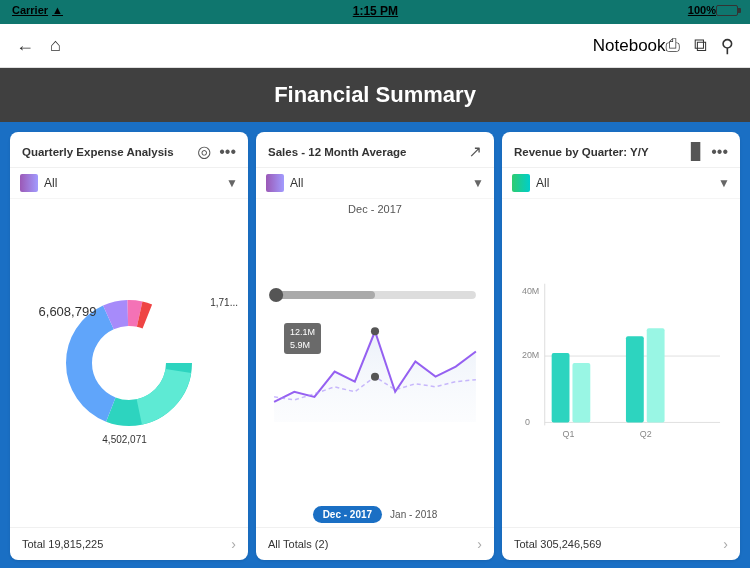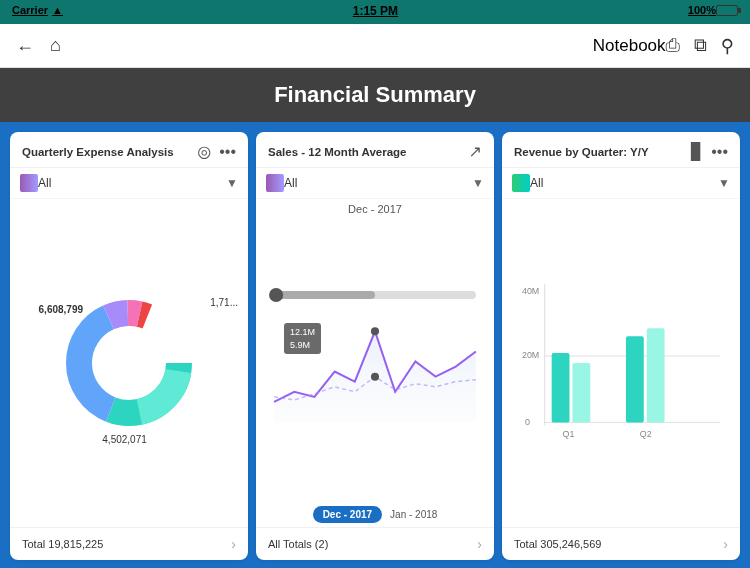--- a/index.html
+++ b/index.html
@@ -79,20 +79,21 @@
     }
     .card-title { font-size: 11.5px; font-weight: 600; color: #333; flex: 1; }
     .card-header-icons { display: flex; align-items: center; gap: 8px; }
     .header-icon { font-size: 16px; color: #555; }
 
     
     .filter-row {
       display: flex;
       align-items: center;
       padding: 6px 10px;
+      gap: 6px;
       border-bottom: 1px solid #f5f5f5;
     }
     .filter-swatch { width: 18px; height: 18px; border-radius: 2px; }
     .filter-label { font-size: 12px; color: #333; flex: 1; }
     .filter-arrow { font-size: 12px; color: #666; }
 
     
     .card-body { flex: 1; position: relative; overflow: hidden; }
 
     
@@ -245,21 +246,21 @@
           <circle cx="70" cy="70" r="50" fill="none" stroke="#f472b6" stroke-width="26" stroke-dasharray="12 314" stroke-dashoffset="-234"></circle>
 
           <circle cx="70" cy="70" r="50" fill="none" stroke="#ef4444" stroke-width="26" stroke-dasharray="8 314" stroke-dashoffset="-246"></circle>
 
           <circle cx="70" cy="70" r="50" fill="none" stroke="#5eead4" stroke-width="26" stroke-dasharray="60 314" stroke-dashoffset="-8"></circle>
 
           <circle cx="70" cy="70" r="34" fill="white"></circle>
         </svg>
         <span class="donut-label label-top-right">1,71...</span>
         <span class="donut-label label-bottom">4,502,071</span>
-        <span style="position:absolute;top:32%;left:12%;font-size:10px;font-weight:700;color:#333;">6,608,799</span>
+        <span style="position:absolute;top:32%;left:12%;font-size:13px;font-weight:400;color:#333;">6,608,799</span>
       </div>
     </div>
     <div class="card-footer">
       <span class="footer-total">Total 19,815,225</span>
       <span class="footer-arrow">›</span>
     </div>
   </div>
 
   <div class="card">
     <div class="card-header">

